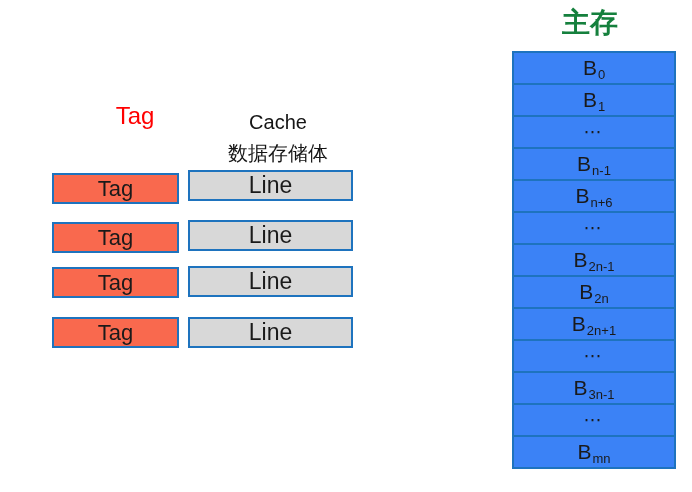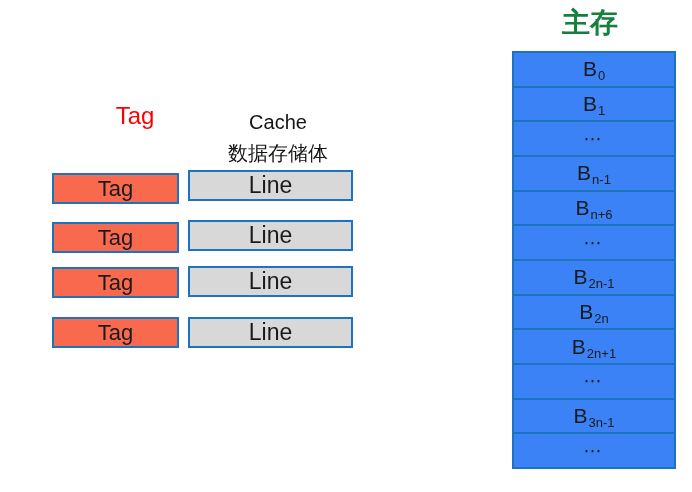--- a/index.html
+++ b/index.html
@@ -184,15 +184,18 @@
     </div>
     <div class="mm-row dots">
       <span class="blk"><span>⋯</span><sub></sub></span>
     </div>
     <div class="mm-row">
       <span class="blk"><span>B</span><sub>3n-1</sub></span>
     </div>
     <div class="mm-row dots">
       <span class="blk"><span>⋯</span><sub></sub></span>
     </div>
+    <div class="mm-row">
+      <span class="blk"><span>B</span><sub>mn</sub></span>
+    </div>
   </div>
 
 </div>
 
 </body></html>

